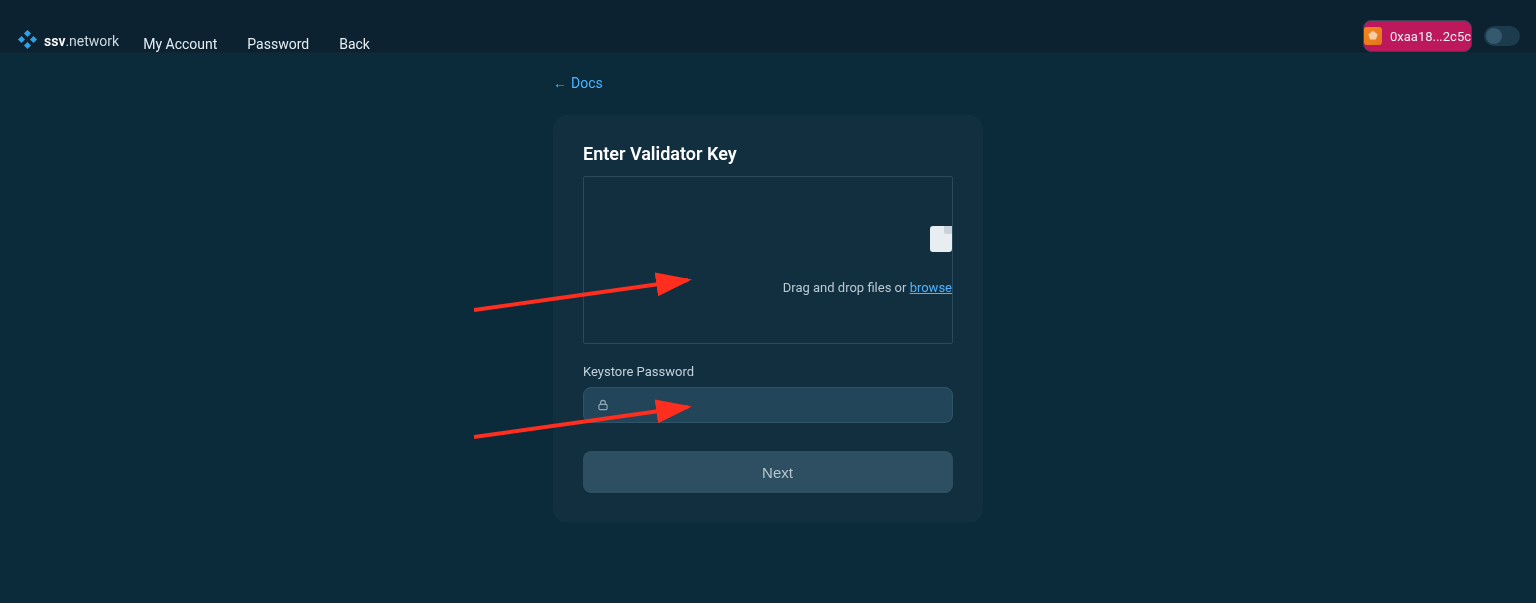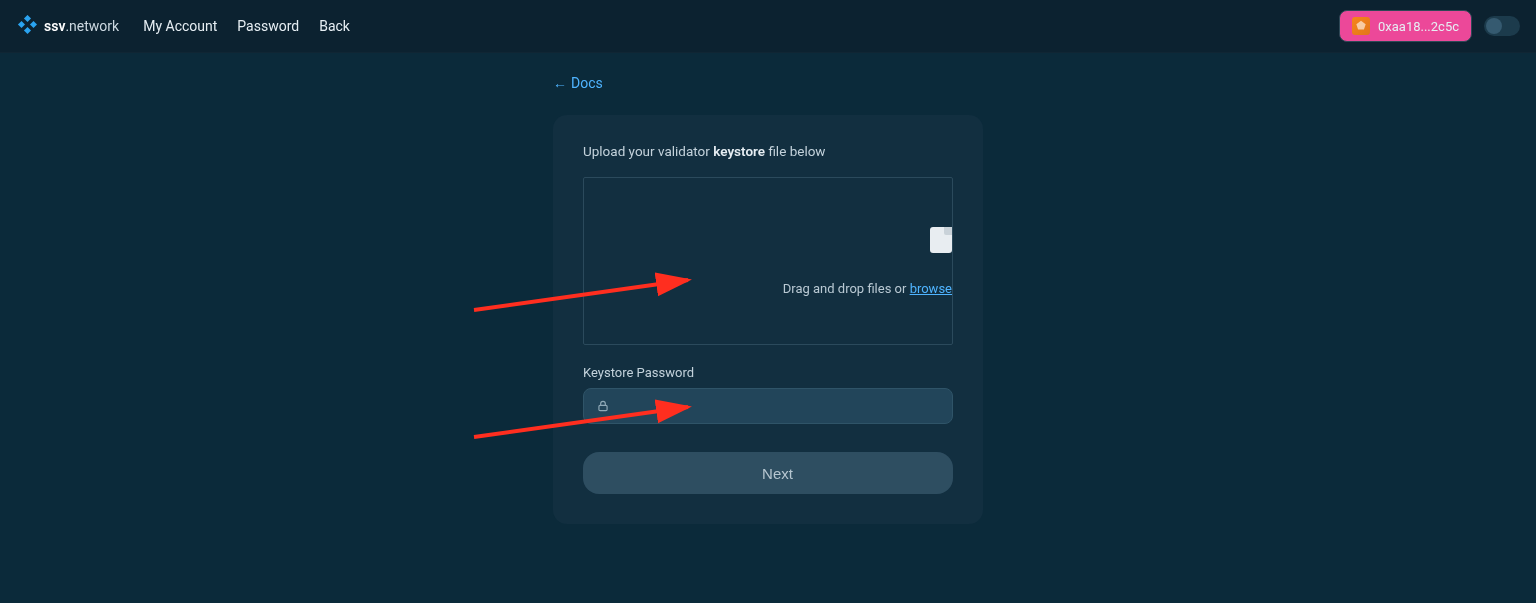--- a/index.html
+++ b/index.html
@@ -10,61 +10,61 @@
     width: 1536px;
     height: 603px;
     overflow: hidden;
     position: relative;
   }
   
   .header {
     height: 53px;
     background: #0c2230;
     display: flex;
-    align-items: center;
+    align-items: flex-end;
     padding: 0 16px;
     border-bottom: 1px solid rgba(255,255,255,0.02);
   }
   .logo {
     display: flex;
     align-items: center;
     gap: 6px;
     margin-right: 24px;
   }
   .logo-text {
     font-size: 14px;
     font-weight: 600;
     color: #fff;
   }
   .logo-text .light { font-weight: 400; color: #cdd9e1; }
   .nav {
     display: flex;
-    gap: 20px;
+    gap: 30px;
   }
   .nav-item {
     font-size: 14px;
     color: #e6eef3;
     cursor: pointer;
   }
   .header-right {
     margin-left: auto;
     display: flex;
     align-items: center;
     gap: 12px;
   }
   .wallet {
     display: flex;
     align-items: center;
     gap: 8px;
     border: 1px solid #2e4856;
     border-radius: 8px;
-    padding: 6px 12px;
-    font-size: 13px;
-    color: #e6eef3;
-    background: #ec4899;
+    padding: 6px 0;
+    font-size: 13px;
+    color: #e6eef3;
+    background: #be185d;
     cursor: pointer;
   }
   .wallet-icon {
     width: 18px; height: 18px;
     border-radius: 3px;
     background: linear-gradient(135deg,#f6851b 0%,#e2761b 100%);
     display: flex; align-items: center; justify-content: center;
   }
   .theme-toggle {
     width: 36px; height: 20px;
@@ -182,21 +182,21 @@
     font-size: 13px;
   }
   .lock-icon { color: #8fa9b7; display: flex; }
   .next-btn {
     width: 100%;
     height: 42px;
     margin-top: 28px;
     background: #2e4e61;
     color: #b6c6d0;
     border: none;
-    border-radius: 16px;
+    border-radius: 8px;
     font-size: 15px;
     cursor: pointer;
     padding-left: 19px;
   }
   
   .arrow {
     position: absolute;
     pointer-events: none;
   }
 </style>
@@ -235,23 +235,21 @@
   </div>
 </div>
 
 <div class="main">
   <div class="back-link">
     <span>←</span>
     <span>Docs</span>
   </div>
 
   <div class="card">
-    <div class="card-sub">
-      <span>Upload your validator </span><b>keystore</b><span> file below</span>
-    </div>
+    <div class="card-title">Enter Validator Key</div>
 
     <div class="dropzone">
       <div class="file-icon"></div>
       <div class="drop-text">
         <span>Drag and drop files or </span><span class="browse">browse</span>
       </div>
     </div>
 
     <div class="field-label">Keystore Password</div>
     <div class="password-field">

